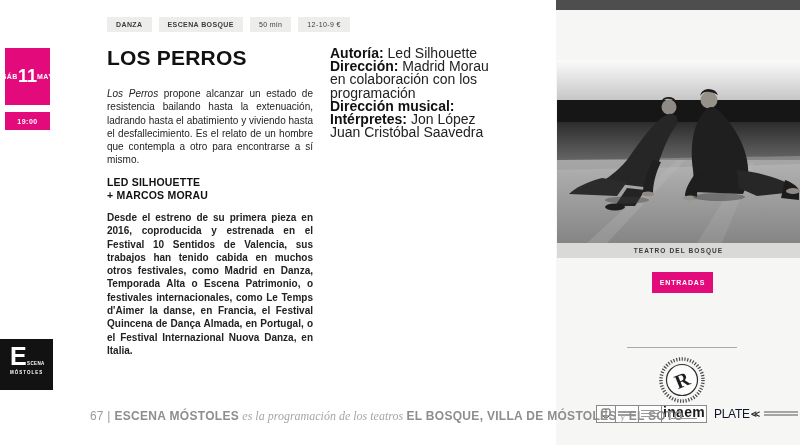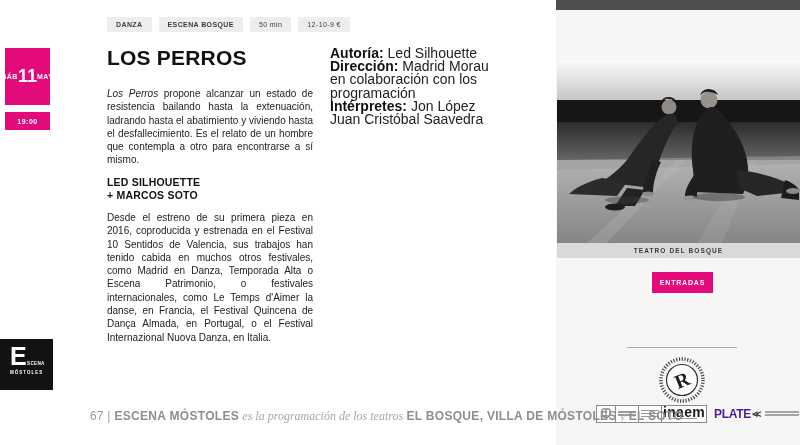--- a/index.html
+++ b/index.html
@@ -20,21 +20,21 @@
   .date-badge .day { font-size:18px; font-weight:bold; line-height:19px; }
   .date-badge .mon { font-size:7px; font-weight:bold; letter-spacing:.5px; }
   .time-badge { position:absolute; left:5px; top:112px; width:45px; height:18px; background:#e30a7c;
                 color:#fff; font-size:7px; font-weight:bold; display:flex; align-items:center; justify-content:center; letter-spacing:.5px; }
 
   
   .title { position:absolute; left:107px; top:46px; font-size:21px; font-weight:bold; color:#111; letter-spacing:.2px; }
   .para { position:absolute; left:107px; width:206px; font-size:10px; line-height:13.3px;
           color:#222; text-align:justify; }
   .p1 { top:87px; }
-  .p2 { top:211px; }
+  .p2 { top:211px;font-weight:bold; }
   .lead-italic { font-style:italic; }
   .company { position:absolute; left:107px; top:176px; font-size:10.5px; font-weight:bold; color:#111; line-height:12.5px; letter-spacing:.2px; }
 
   
   .credits { position:absolute; left:330px; top:47px; width:215px; font-size:14px; line-height:13.2px; color:#222; }
   .credits b { font-weight:bold; color:#111; }
 
   
   .right-page { position:absolute; left:556px; top:0; width:244px; height:445px; background:#f6f6f5; }
   .top-strip { position:absolute; left:0; top:0; width:244px; height:10px; background:#4e4e4e; }
@@ -55,21 +55,21 @@
   .gov-box { width:66px; height:18px; border:1px solid #8a8a8a; background:#fdfdfd; display:flex; align-items:center; }
   .gov-cell { flex:1; height:100%; border-left:1px solid #8a8a8a; display:flex; flex-direction:column;
               justify-content:center; gap:1.5px; padding:0 2px; }
   .gov-cell .ln { height:1.5px; background:#9a9a9a; }
   .gov-emblem { width:18px; height:100%; display:flex; align-items:center; justify-content:center; }
   .inaem-box { width:45px; height:18px; border:1px solid #8a8a8a; border-left:none; background:#fdfdfd;
                display:flex; flex-direction:column; align-items:center; justify-content:center; }
   .inaem-word { font-size:14px; font-weight:bold; color:#1b1b1b; letter-spacing:.3px; line-height:9px; }
   .inaem-sub { width:26px; height:1.5px; background:#9a9a9a; margin-top:1px; }
   .platea { display:flex; align-items:center; margin-left:7px; }
-  .platea-word { font-size:12px; font-weight:bold; color:#4c1d95; letter-spacing:-.3px; }
+  .platea-word { font-size:12px; font-weight:normal; color:#0f172a; letter-spacing:-.3px; }
   .platea-chev { font-size:9px; font-weight:bold; color:#2a2a2a; margin-left:1px; }
   .platea-lines { margin-left:4px; display:flex; flex-direction:column; gap:1.5px; }
   .platea-lines .ln { width:34px; height:1.5px; background:#a5a5a5; }
 
   
   .em-logo { position:absolute; left:0; top:339px; width:53px; height:51px; background:#121212; color:#fff; }
   .em-e { position:absolute; left:10px; top:5px; font-size:25px; font-weight:bold; line-height:25px; }
   .em-scena { position:absolute; left:27px; top:22px; font-size:4.5px; font-weight:bold; letter-spacing:.4px; }
   .em-mostoles { position:absolute; left:10px; top:31px; font-size:4.5px; font-weight:bold; letter-spacing:1px; }
 
@@ -97,29 +97,30 @@
     <span class="mon">MAY</span>
   </div>
   <div class="time-badge">19:00</div>
 
   <h1 class="title">LOS PERROS</h1>
 
   <p class="para p1"><span class="lead-italic">Los Perros</span><span> propone alcanzar un estado de resistencia bailando hasta la extenuación, ladrando hasta el abatimiento y viviendo hasta el desfallecimiento. Es el relato de un hombre que contempla a otro para encontrarse a sí mismo.</span></p>
 
   <div class="company">
     <div>LED SILHOUETTE</div>
-    <div>+ MARCOS SOTO</div>
+    <div>+ MARCOS MORAU</div>
   </div>
 
   <p class="para p2">Desde el estreno de su primera pieza en 2016, coproducida y estrenada en el Festival 10 Sentidos de Valencia, sus trabajos han tenido cabida en muchos otros festivales, como Madrid en Danza, Temporada Alta o Escena Patrimonio, o festivales internacionales, como Le Temps d'Aimer la danse, en Francia, el Festival Quincena de Dança Almada, en Portugal, o el Festival Internazional Nuova Danza, en Italia.</p>
 
   <div class="credits">
     <div><b>Autoría:</b><span> Led Silhouette</span></div>
     <div><b>Dirección:</b><span> Madrid Morau</span></div>
     <div><b></b><span>en colaboración con los programación</span></div>
+    <div><b>Dirección musical:</b><span></span></div>
     <div><b>Intérpretes:</b><span> Jon López</span></div>
     <div><b></b><span>Juan Cristóbal Saavedra</span></div>
   </div>
 
   <div class="right-page">
     <div class="top-strip"></div>
 
     <div class="photo">
       <svg width="243" height="183" viewBox="0 0 243 183">
         <defs>

